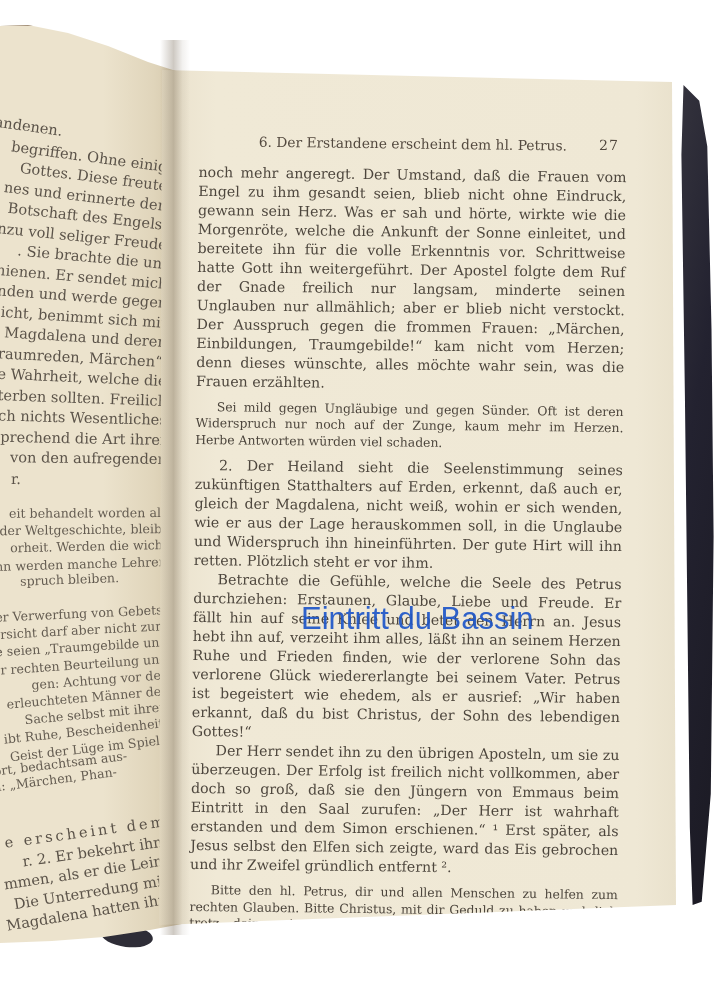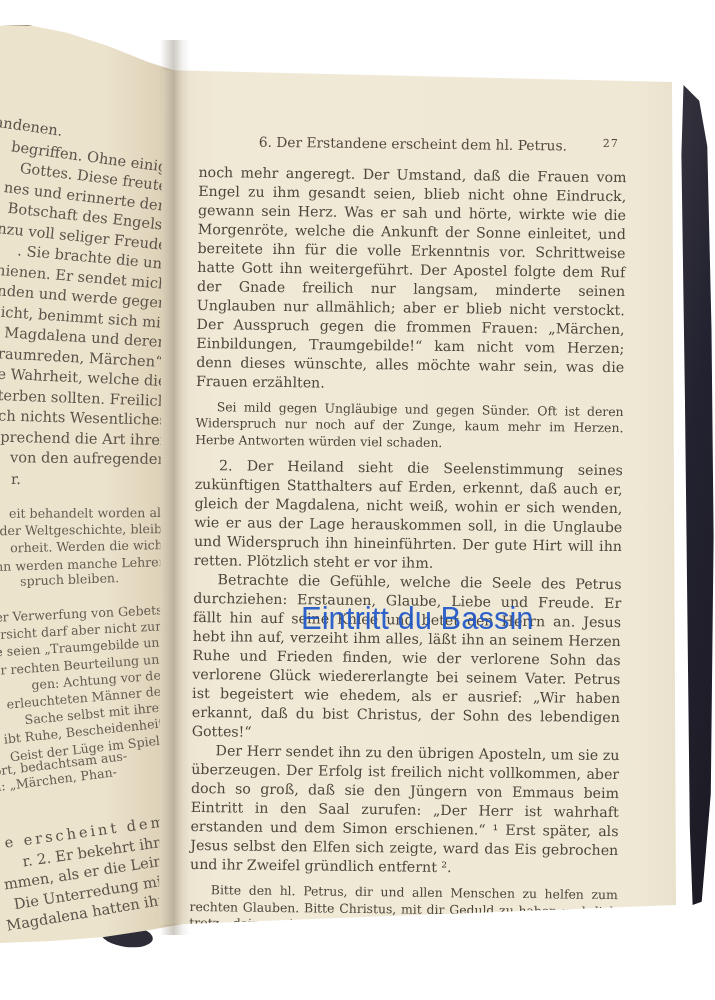--- a/index.html
+++ b/index.html
@@ -44,21 +44,21 @@
       linear-gradient(to right,#ddd2b9 0,#ece4d0 26px,#f0e9d6 60px,#efe8d5 92%,#e9e1cc 100%);
     clip-path:polygon(6px 2px,516px 14px,520px 837px,3px 857px);
     z-index:2;
   }
   .page-content{
     position:absolute;left:43px;top:65px;width:428px;
     transform:rotate(0.7deg);transform-origin:left top;
     color:#4d463d;
   }
   .page-header{position:relative;font-size:13.8px;text-align:center;color:#53493f;margin-bottom:14px;}
-  .page-header .pagenum{position:absolute;right:8px;top:-1px;font-size:11px;letter-spacing:1px;}
+  .page-header .pagenum{position:absolute;right:8px;top:-1px;font-size:14px;letter-spacing:1px;}
   .para{margin:0;text-align:justify;font-size:14.2px;line-height:19px;}
   .para.ind{text-indent:1.7em;}
   .para.small{font-size:12.4px;line-height:16.4px;margin:8px 0;}
   .fn-rule{width:132px;height:1px;background:#6e655a;margin:10px 0 7px 6px;}
   .footnotes{font-size:12.4px;color:#50483f;}
   .footnotes .fn1{margin-left:36px;}
   .footnotes .fn2{margin-left:62px;}
 
   
   .cover-right{

